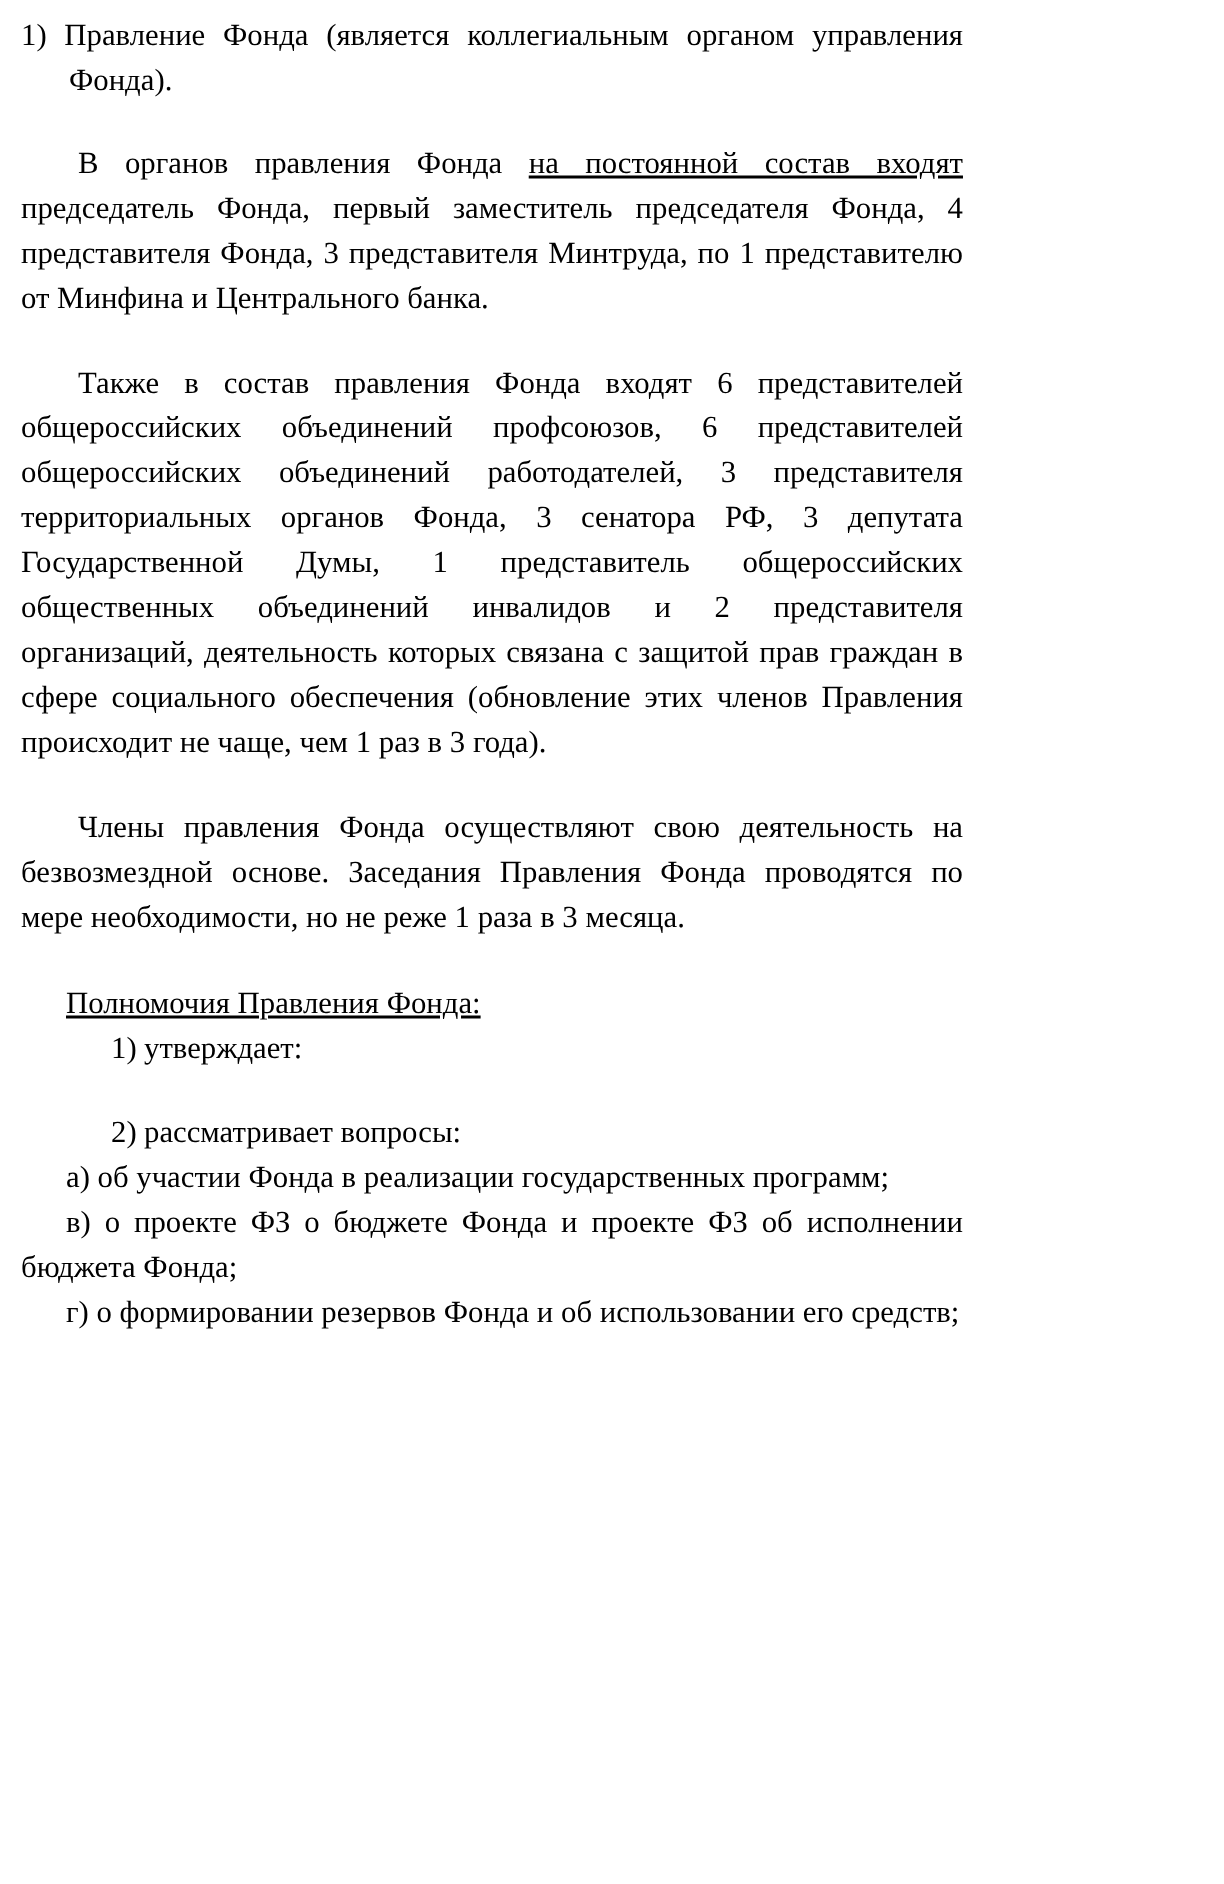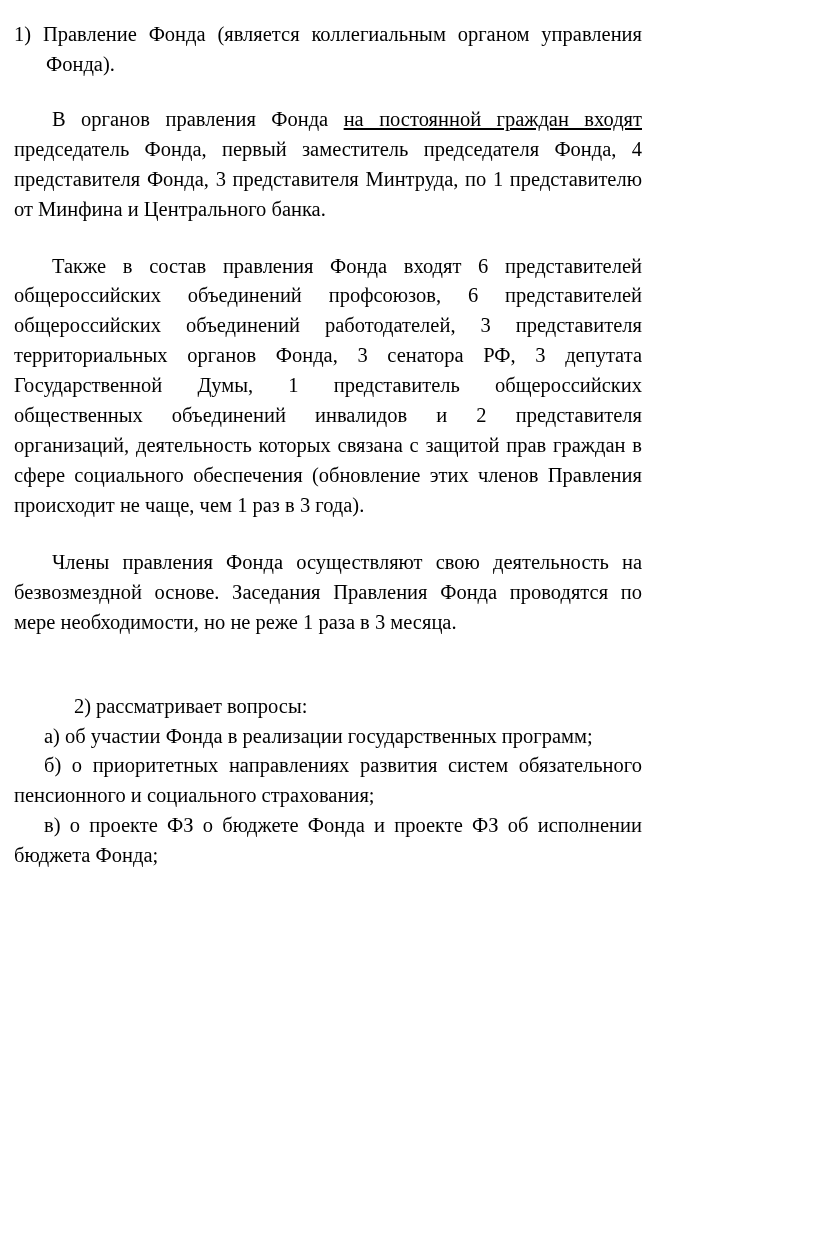--- a/index.html
+++ b/index.html
@@ -5,21 +5,21 @@
   html, body {
     margin: 0;
     padding: 0;
     background: #ffffff;
   }
   .page {
     width: 656px;
     min-height: 1256px;
     background: #ffffff;
     box-sizing: border-box;
-    padding: 20px 14px 0 14px;
+    padding: 10px 14px 0 14px;
     font-family: "Liberation Serif", serif;
     color: #000000;
     font-size: 20.5px;
     line-height: 1.46;
   }
   .para {
     margin: 0;
     text-align: justify;
     text-justify: inter-word;
   }
@@ -53,41 +53,43 @@
 </head>
 <body>
 
 <div class="page">
 
   <p class="para p-num">1) Правление Фонда (является коллегиальным органом управления Фонда).</p>
 
 
   <div class="gap"></div>
 
-  <p class="para p-ind"><span>В органов правления Фонда </span><span class="u">на постоянной граждан входят</span><span> председатель Фонда, первый заместитель председателя Фонда, 4 представителя Фонда, 3 представителя Минтруда, по 1 представителю от Минфина и Центрального банка.</span></p>
+  <p class="para p-ind"><span>В органов правления Фонда </span><span class="u">на постоянной состав входят</span><span> председатель Фонда, первый заместитель председателя Фонда, 4 представителя Фонда, 3 представителя Минтруда, по 1 представителю от Минфина и Центрального банка.</span></p>
 
   <div class="gap-lg"></div>
 
   <p class="para p-ind">Также в состав правления Фонда входят 6 представителей общероссийских объединений профсоюзов, 6 представителей общероссийских объединений работодателей, 3 представителя территориальных органов Фонда, 3 сенатора РФ, 3 депутата Государственной Думы, 1 представитель общероссийских общественных объединений инвалидов и 2 представителя организаций, деятельность которых связана с защитой прав граждан в сфере социального обеспечения (обновление этих членов Правления происходит не чаще, чем 1 раз в 3 года).</p>
 
   <div class="gap-lg"></div>
 
   <p class="para p-ind">Члены правления Фонда осуществляют свою деятельность на безвозмездной основе. Заседания Правления Фонда проводятся по мере необходимости, но не реже 1 раза в 3 месяца.</p>
 
   <div class="gap-lg"></div>
 
+  <p class="para p-ind-small"><span class="u">Полномочия Правления Фонда:</span></p>
 
+  <p class="para numlist"><span class="lbl">1)</span><span>утверждает:</span></p>
 
 
 
   <div class="gap-lg"></div>
 
   <p class="para numlist"><span class="lbl">2)</span><span>рассматривает вопросы:</span></p>
 
   <p class="para p-ind-small">а) об участии Фонда в реализации государственных программ;</p>
 
-  <p class="para p-ind-small">б) о приоритетных направлениях развития систем обязательного пенсионного и социального страхования;</p>
 
   <p class="para p-ind-small">в) о проекте ФЗ о бюджете Фонда и проекте ФЗ об исполнении бюджета Фонда;</p>
 
+  <p class="para p-ind-small">г) о формировании резервов Фонда и об использовании его средств;</p>
 
 
 </div>
 
 </body></html>

